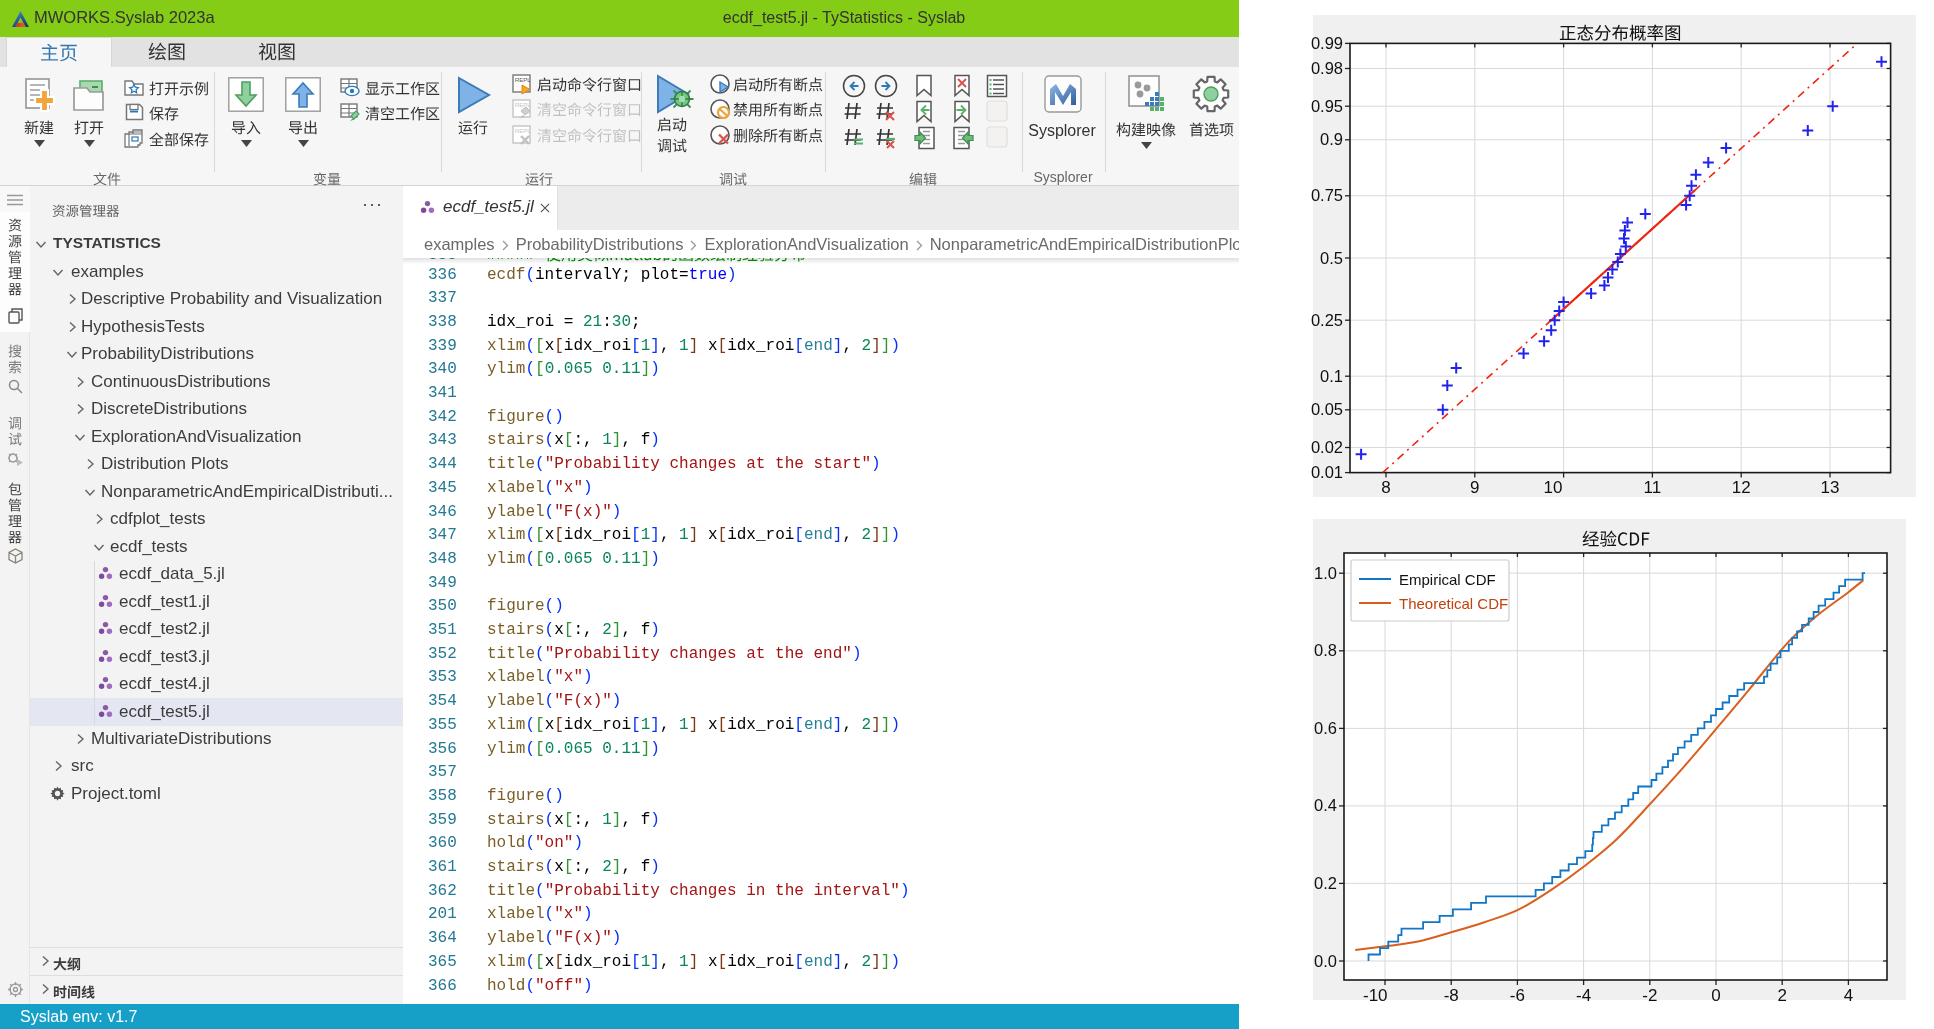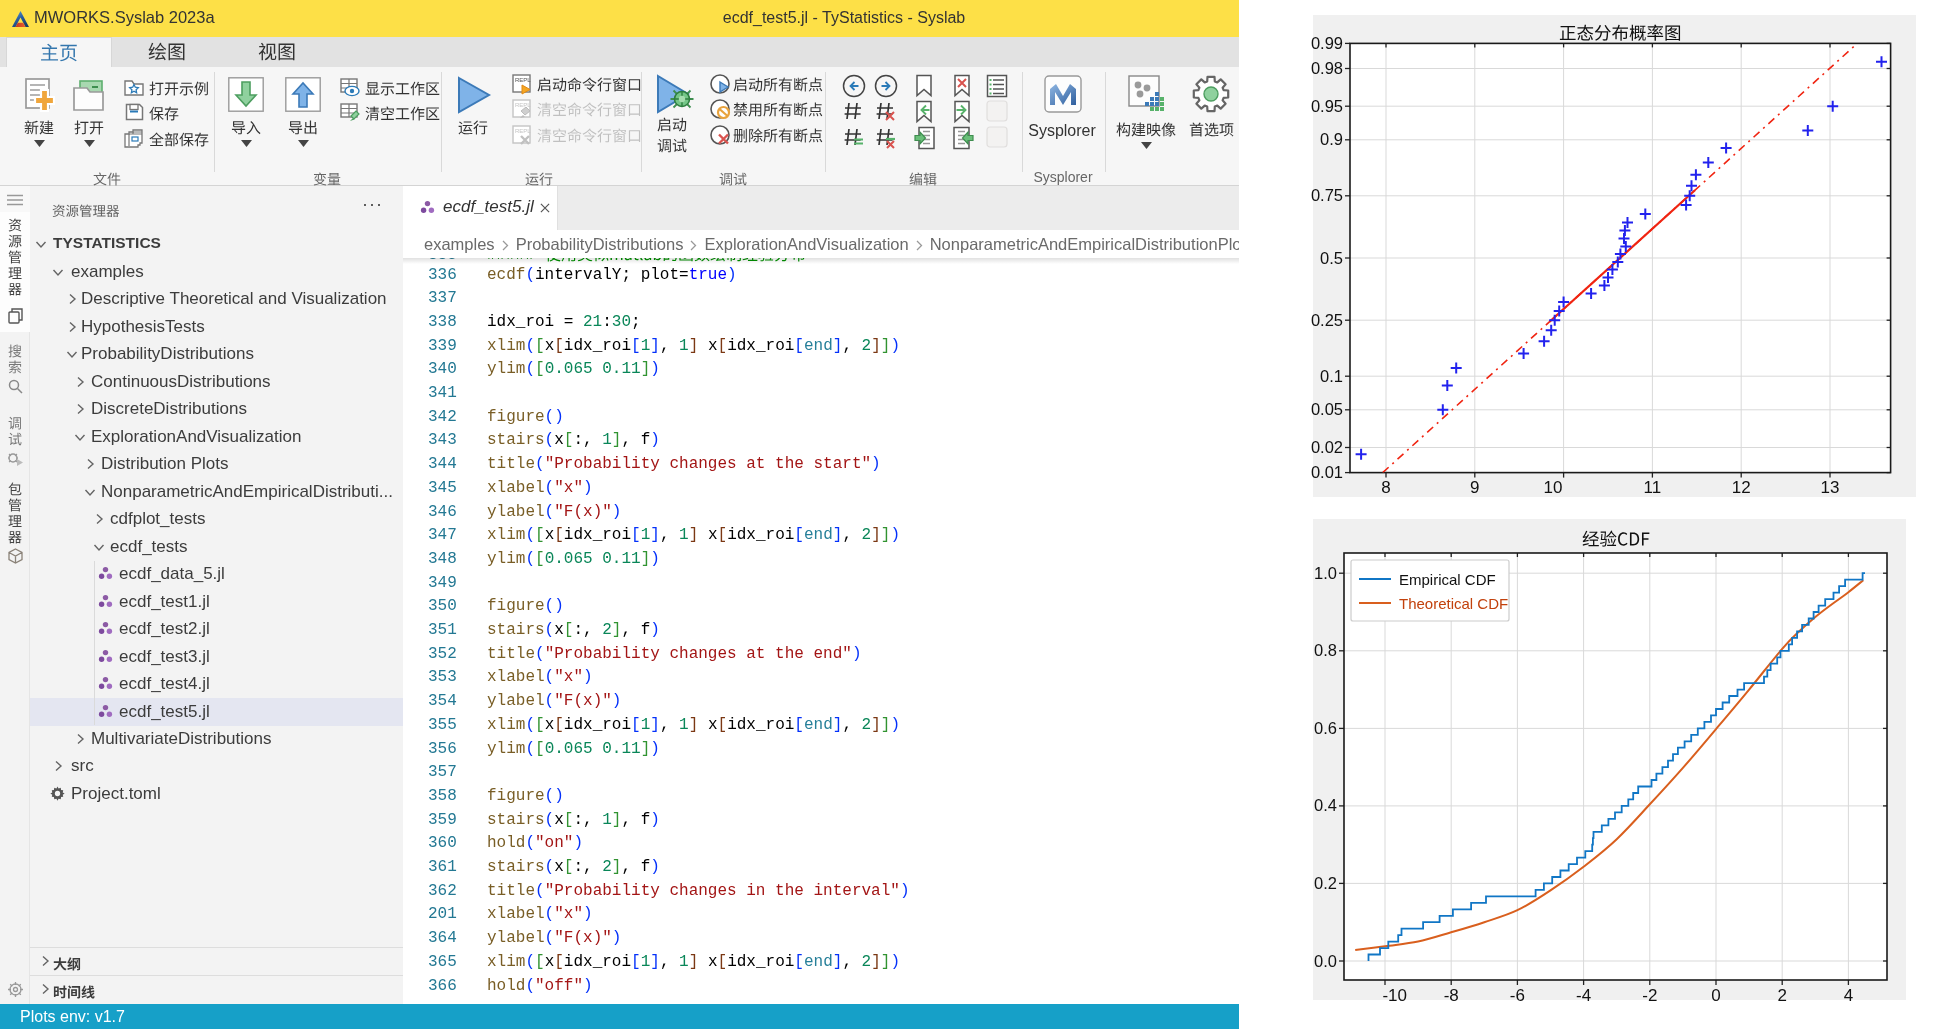--- a/index.html
+++ b/index.html
@@ -1,18 +1,18 @@
 <!DOCTYPE html>
 <html><head><meta charset="utf-8"><style>
 *{margin:0;padding:0;box-sizing:border-box}
 html,body{width:1934px;height:1029px;background:#fff;overflow:hidden;
  font-family:"Liberation Sans",sans-serif;-webkit-font-smoothing:antialiased}
 svg{display:inline-block;vertical-align:middle;overflow:visible}
 </style></head><body>
-<div style="position:absolute;left:0px;top:0px;width:1239px;height:37px;background:#fde047">
+<div style="position:absolute;left:0px;top:0px;width:1239px;height:37px;background:#84cc16">
     <svg style="position:absolute;left:12px;top:11px" width="17" height="16" viewBox="0 0 34 32">
       <defs>
         <linearGradient id="lgA" x1="0" y1="0" x2="0.6" y2="1">
           <stop offset="0" stop-color="#5e9fd8"></stop>
           <stop offset="0.55" stop-color="#2a5d9e"></stop>
           <stop offset="1" stop-color="#173f66"></stop>
         </linearGradient>
         <linearGradient id="lgB" x1="0" y1="0" x2="1" y2="0">
           <stop offset="0" stop-color="#b8251c"></stop>
           <stop offset="1" stop-color="#e8622d"></stop>
@@ -494,21 +494,21 @@
         <path d="M3.5 6 l4.5 5 4.5-5" fill="none" stroke="#646464" stroke-width="1.4"></path>
       </svg></div>
     <div style="position:absolute;left:23px;top:47.75px;font-size:15.5px;font-weight:bold;color:#3c3c3c;white-space:nowrap">TYSTATISTICS</div>
     <div style="position:absolute;left:20px;top:77.75px;line-height:0"><svg width="16" height="16" viewBox="0 0 16 16">
         <path d="M3.5 6 l4.5 5 4.5-5" fill="none" stroke="#646464" stroke-width="1.4"></path>
       </svg></div>
     <div style="position:absolute;left:41px;top:75.75px;font-size:17px;font-weight:normal;color:#3c3c3c;white-space:nowrap">examples</div>
     <div style="position:absolute;left:34px;top:105.25px;line-height:0"><svg width="16" height="16" viewBox="0 0 16 16">
         <path d="M6 3.5 l5 4.5 -5 4.5" fill="none" stroke="#646464" stroke-width="1.4"></path>
       </svg></div>
-    <div style="position:absolute;left:51px;top:103.25px;font-size:17px;font-weight:normal;color:#3c3c3c;white-space:nowrap">Descriptive Theoretical and Visualization</div>
+    <div style="position:absolute;left:51px;top:103.25px;font-size:17px;font-weight:normal;color:#3c3c3c;white-space:nowrap">Descriptive Probability and Visualization</div>
     <div style="position:absolute;left:34px;top:132.75px;line-height:0"><svg width="16" height="16" viewBox="0 0 16 16">
         <path d="M6 3.5 l5 4.5 -5 4.5" fill="none" stroke="#646464" stroke-width="1.4"></path>
       </svg></div>
     <div style="position:absolute;left:51px;top:130.75px;font-size:17px;font-weight:normal;color:#3c3c3c;white-space:nowrap">HypothesisTests</div>
     <div style="position:absolute;left:34px;top:160.25px;line-height:0"><svg width="16" height="16" viewBox="0 0 16 16">
         <path d="M3.5 6 l4.5 5 4.5-5" fill="none" stroke="#646464" stroke-width="1.4"></path>
       </svg></div>
     <div style="position:absolute;left:51px;top:158.25px;font-size:17px;font-weight:normal;color:#3c3c3c;white-space:nowrap">ProbabilityDistributions</div>
     <div style="position:absolute;left:42px;top:187.75px;line-height:0"><svg width="16" height="16" viewBox="0 0 16 16">
         <path d="M6 3.5 l5 4.5 -5 4.5" fill="none" stroke="#646464" stroke-width="1.4"></path>
@@ -707,21 +707,21 @@
       <div style="position:absolute;left:25px;top:647.4px;color:#237893">201</div>
       <div style="position:absolute;left:84px;top:647.4px;white-space:pre"><span style="color:#795E26">xlabel</span><span style="color:#0431fa">(</span><span style="color:#A31515">"x"</span><span style="color:#0431fa">)</span></div>
       <div style="position:absolute;left:25px;top:671.1px;color:#237893">364</div>
       <div style="position:absolute;left:84px;top:671.1px;white-space:pre"><span style="color:#795E26">ylabel</span><span style="color:#0431fa">(</span><span style="color:#A31515">"F(x)"</span><span style="color:#0431fa">)</span></div>
       <div style="position:absolute;left:25px;top:694.8px;color:#237893">365</div>
       <div style="position:absolute;left:84px;top:694.8px;white-space:pre"><span style="color:#795E26">xlim</span><span style="color:#0431fa">(</span><span style="color:#319331">[</span>x<span style="color:#7b3814">[</span>idx_roi<span style="color:#0431fa">[</span><span style="color:#098658">1</span><span style="color:#0431fa">]</span>, <span style="color:#098658">1</span><span style="color:#7b3814">]</span> x<span style="color:#7b3814">[</span>idx_roi<span style="color:#0431fa">[</span><span style="color:#267f99">end</span><span style="color:#0431fa">]</span>, <span style="color:#098658">2</span><span style="color:#7b3814">]</span><span style="color:#319331">]</span><span style="color:#0431fa">)</span></div>
       <div style="position:absolute;left:25px;top:718.5px;color:#237893">366</div>
       <div style="position:absolute;left:84px;top:718.5px;white-space:pre"><span style="color:#795E26">hold</span><span style="color:#0431fa">(</span><span style="color:#A31515">"off"</span><span style="color:#0431fa">)</span></div>
     </div>
   </div>
-<div style="position:absolute;left:0px;top:1004px;width:1239px;height:25px;background:#16a0c8;color:#fff;font-size:16px;line-height:25px;padding-left:20px">Plots env: v1.7</div>
+<div style="position:absolute;left:0px;top:1004px;width:1239px;height:25px;background:#16a0c8;color:#fff;font-size:16px;line-height:25px;padding-left:20px">Syslab env: v1.7</div>
 <div style="position:absolute;left:1313px;top:15px;width:603px;height:482px;background:#f0f0f0">
     <svg width="603" height="482" viewBox="0 0 603 482" style="position:absolute;overflow:hidden">
       <rect x="37" y="28.4" width="540.6" height="429.20000000000005" fill="#fff"></rect>
       <g stroke="#d9d9d9" stroke-width="1">
         <path d="M73.0 28.4 V457.6"></path>
         <path d="M161.8 28.4 V457.6"></path>
         <path d="M250.6 28.4 V457.6"></path>
         <path d="M339.4 28.4 V457.6"></path>
         <path d="M428.2 28.4 V457.6"></path>
         <path d="M517.0 28.4 V457.6"></path>
@@ -903,21 +903,21 @@
         <use href="#g87" x="2000"></use>
         <use href="#g88" x="2638"></use>
         <use href="#g89" x="3326"></use>
       </svg></div>
     <div style="position:absolute;left:-20px;top:432.5px;width:44px;text-align:right;font-size:16.5px;color:#111">0.0</div>
     <div style="position:absolute;left:-20px;top:354.9px;width:44px;text-align:right;font-size:16.5px;color:#111">0.2</div>
     <div style="position:absolute;left:-20px;top:277.4px;width:44px;text-align:right;font-size:16.5px;color:#111">0.4</div>
     <div style="position:absolute;left:-20px;top:199.9px;width:44px;text-align:right;font-size:16.5px;color:#111">0.6</div>
     <div style="position:absolute;left:-20px;top:122.3px;width:44px;text-align:right;font-size:16.5px;color:#111">0.8</div>
     <div style="position:absolute;left:-20px;top:44.8px;width:44px;text-align:right;font-size:16.5px;color:#111">1.0</div>
-    <div style="position:absolute;left:50.0px;top:467px;width:44px;text-align:right;font-size:17px;color:#111">-10</div>
+    <div style="position:absolute;left:50.0px;top:467px;width:44px;text-align:left;font-size:17px;color:#111">-10</div>
     <div style="position:absolute;left:116.2px;top:467px;width:44px;text-align:center;font-size:17px;color:#111">-8</div>
     <div style="position:absolute;left:182.4px;top:467px;width:44px;text-align:center;font-size:17px;color:#111">-6</div>
     <div style="position:absolute;left:248.6px;top:467px;width:44px;text-align:center;font-size:17px;color:#111">-4</div>
     <div style="position:absolute;left:314.8px;top:467px;width:44px;text-align:center;font-size:17px;color:#111">-2</div>
     <div style="position:absolute;left:381.0px;top:467px;width:44px;text-align:center;font-size:17px;color:#111">0</div>
     <div style="position:absolute;left:447.2px;top:467px;width:44px;text-align:center;font-size:17px;color:#111">2</div>
     <div style="position:absolute;left:513.4px;top:467px;width:44px;text-align:center;font-size:17px;color:#111">4</div>
   </div>
 <svg width="0" height="0" style="position:absolute">
     <defs>

